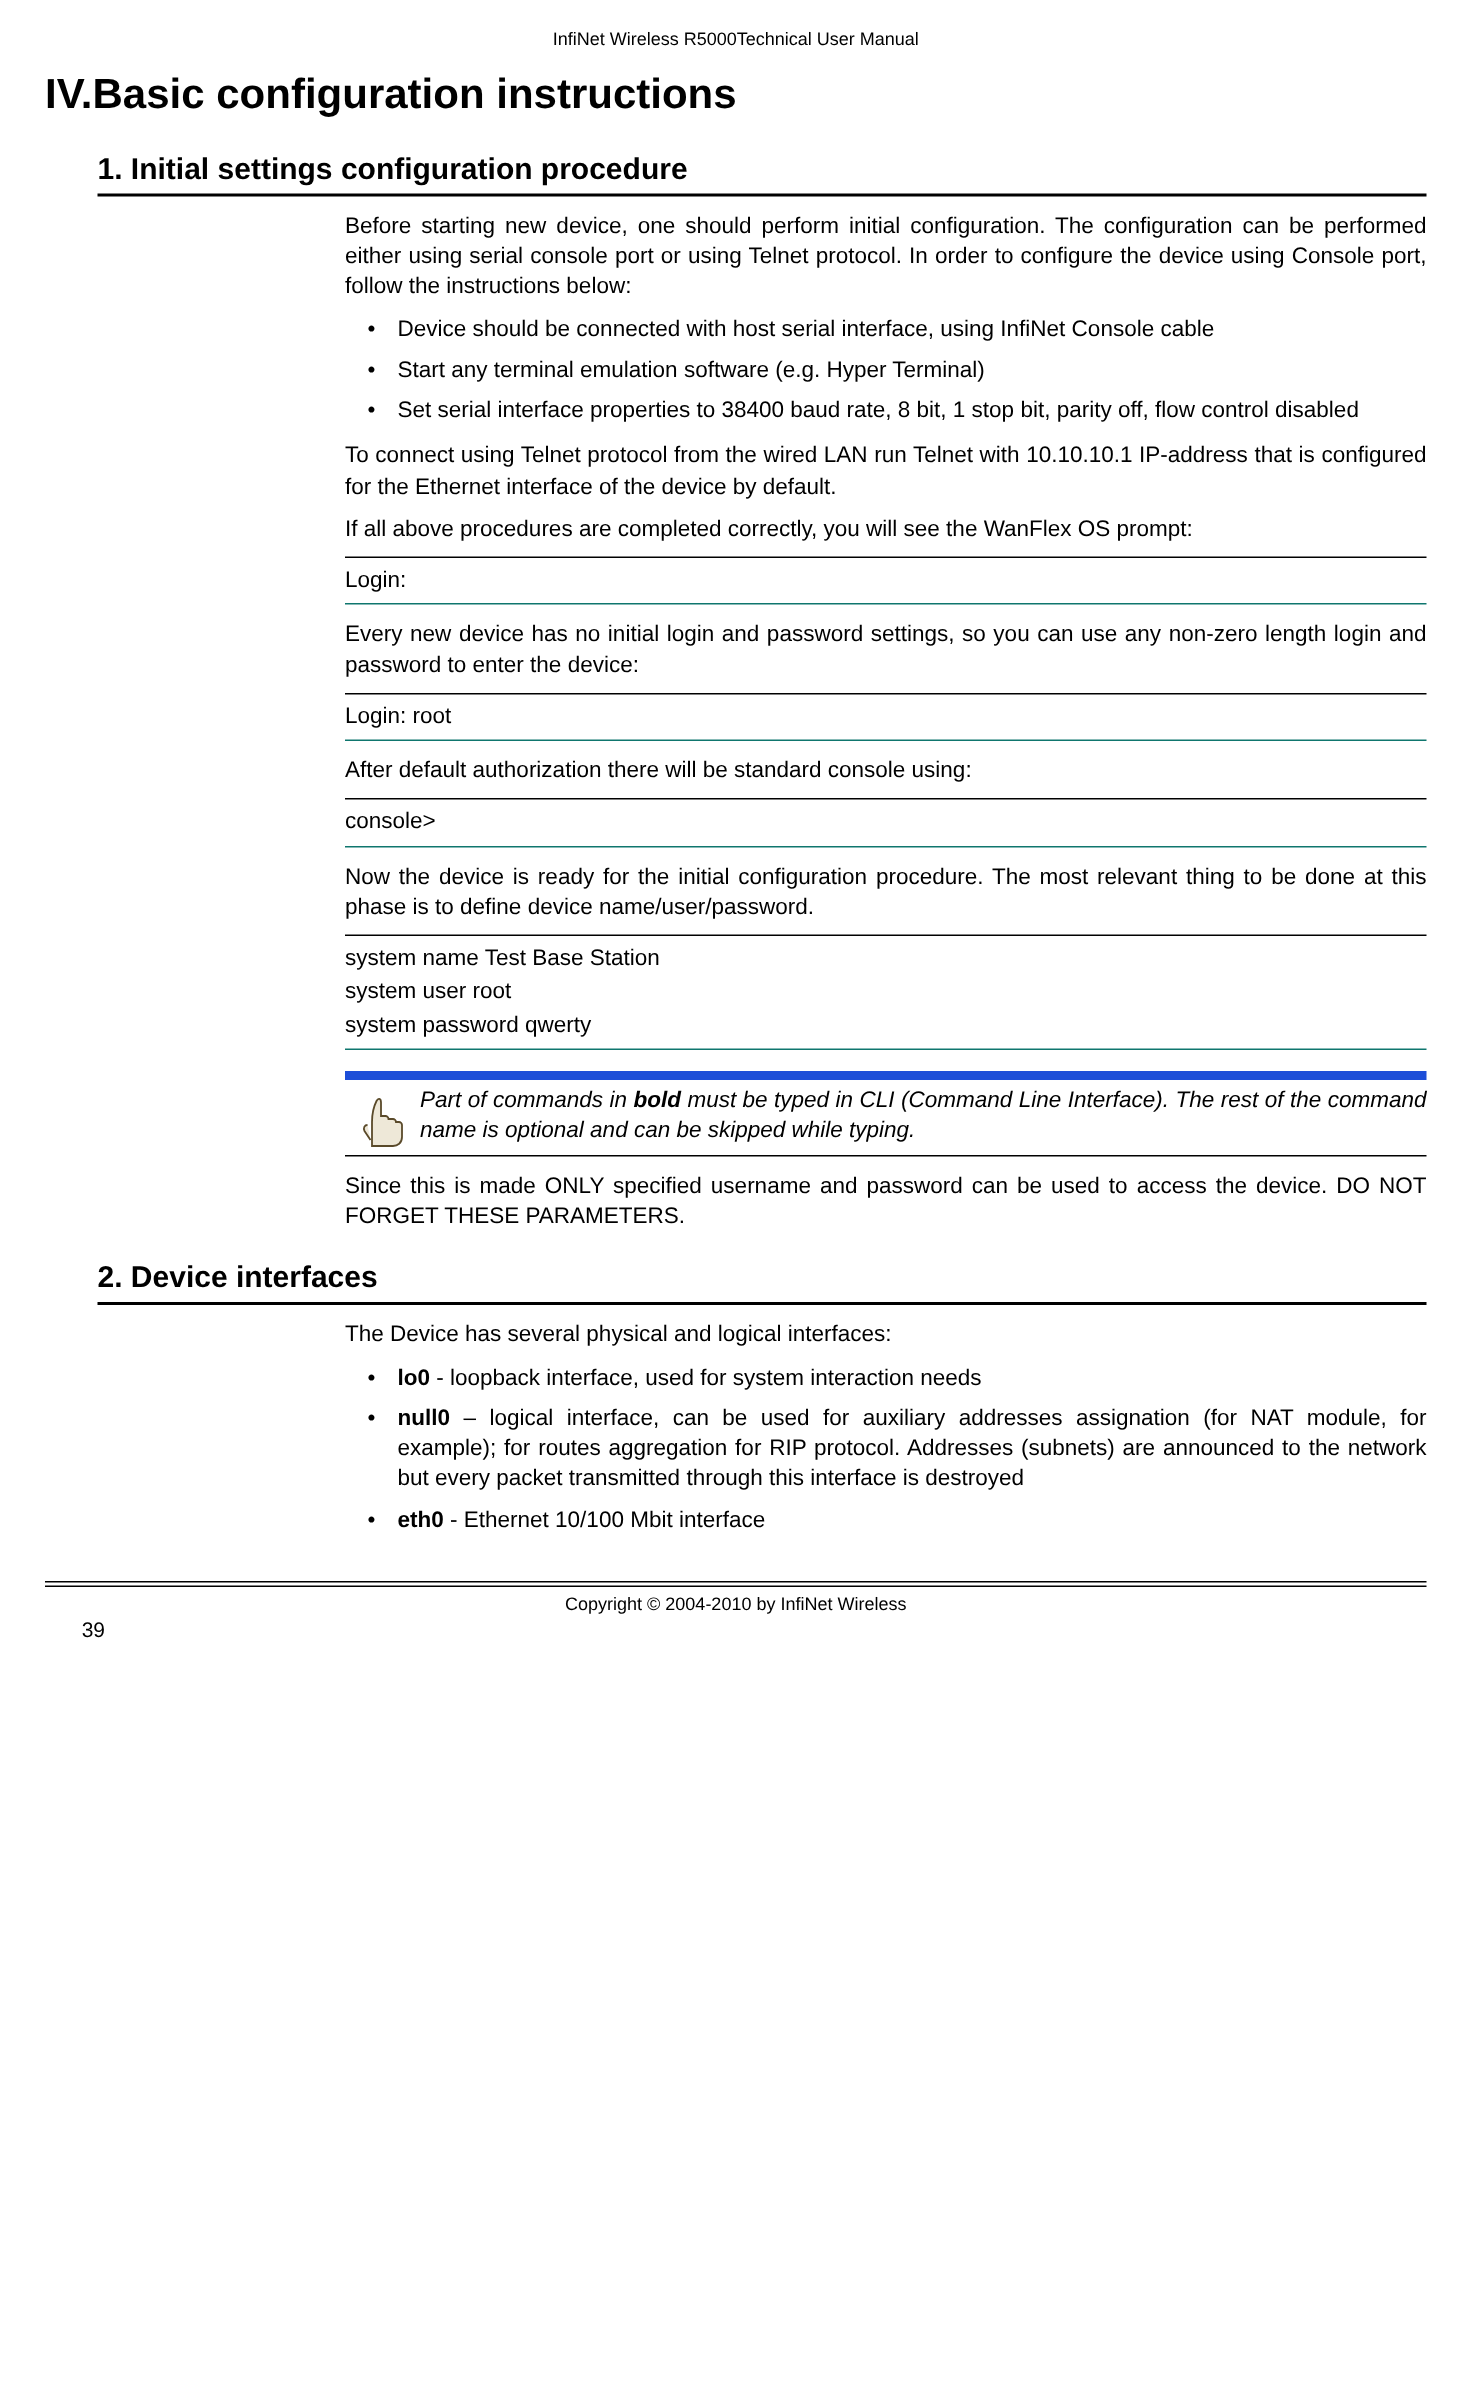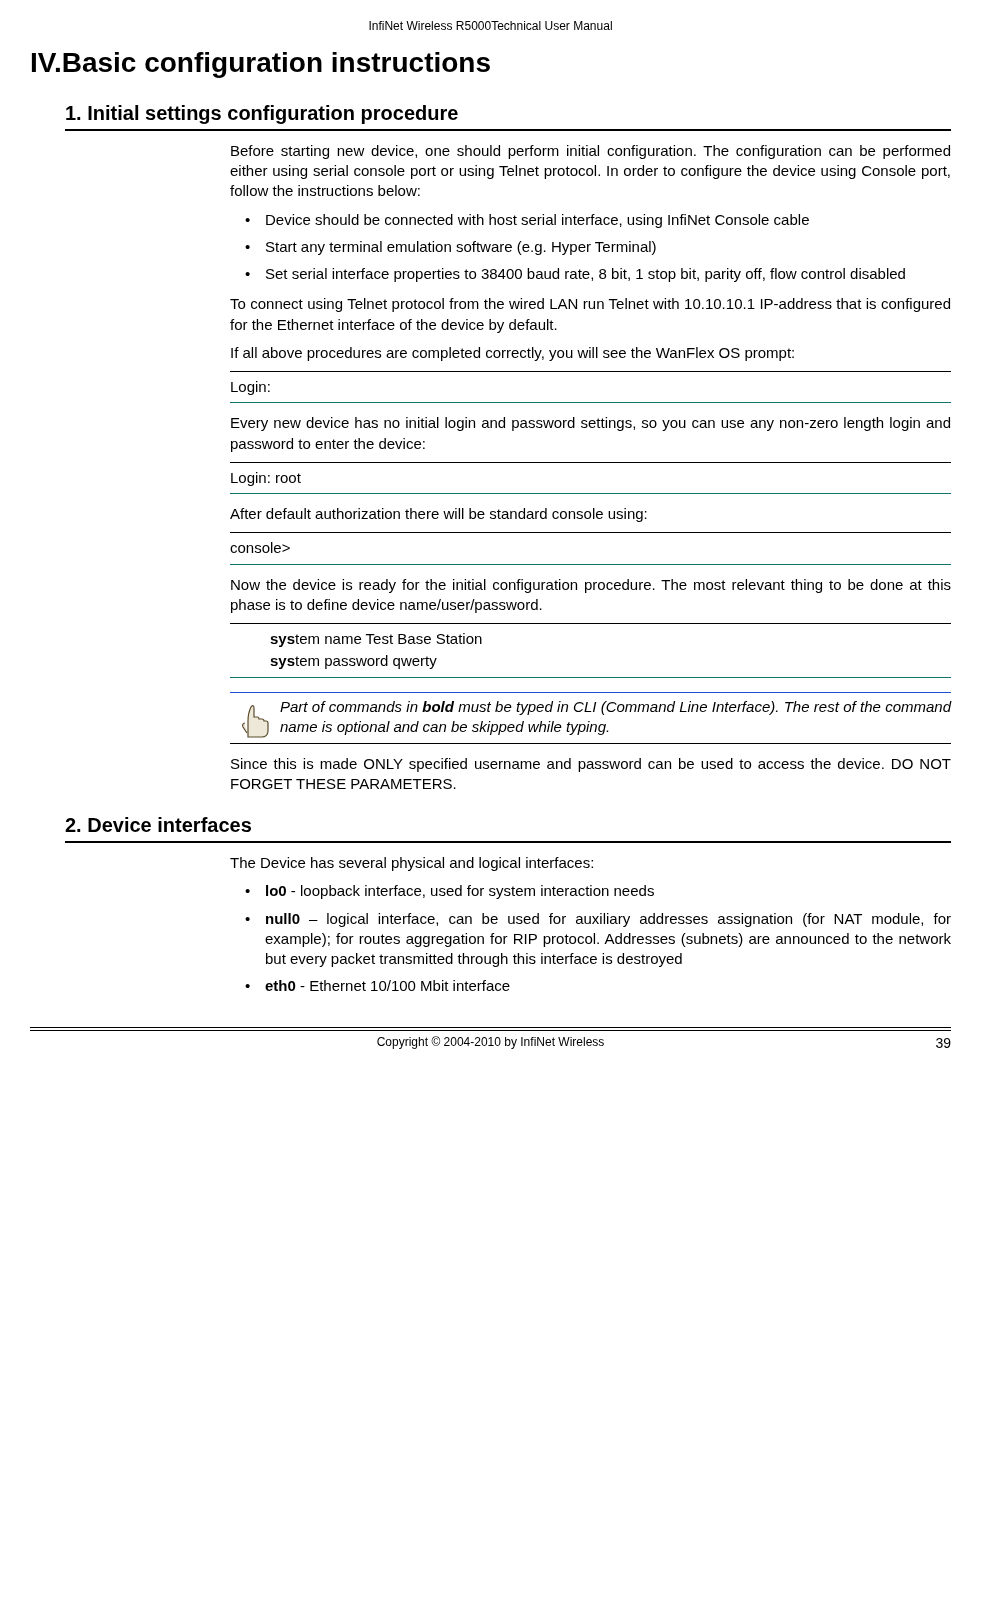--- a/index.html
+++ b/index.html
@@ -57,25 +57,25 @@
 }
 .cmd-block {
   border-top: 1px solid #000;
   border-bottom: 1px solid #0f766e;
   padding: 3px 0;
   margin: 6px 0 10px 0;
   font-family: "Century Gothic", "Segoe UI", sans-serif;
   font-size: 15px;
 }
 .cmd-line { margin: 2px 0; }
-.bold-cmd { font-weight: bold; margin-left: 40px; }
+.bold-cmd { font-weight: normal; }
 .note-box {
   display: flex;
   align-items: flex-start;
-  border-top: 1px solid #1d4ed8;
+  border-top: 6px solid #1d4ed8;
   border-bottom: 1px solid #000;
   margin: 14px 0 10px 0;
   padding: 4px 0;
 }
 .note-icon {
   width: 50px;
   flex-shrink: 0;
   display: flex;
   align-items: center;
   justify-content: center;
@@ -92,20 +92,21 @@
   margin-top: 30px;
   border-top: 1px solid #000;
   padding-top: 2px;
 }
 .footer-inner {
   border-top: 1px solid #000;
   display: flex;
   justify-content: space-between;
   font-size: 12px;
   padding-top: 3px;
+  flex-direction: column;
 }
 .footer-copy { flex: 1; text-align: center; }
 .footer-page { width: 40px; text-align: right; font-size: 14px; }
 </style>
 </head>
 <body>
 
 <div class="header-row">
   <span>InfiNet Wireless R5000</span>
   <span>Technical User Manual</span>
@@ -131,20 +132,21 @@
   <div class="cmd-block">
     <div class="cmd-line">Login: root</div>
   </div>
   <p class="para">After default authorization there will be standard console using:</p>
   <div class="cmd-block">
     <div class="cmd-line"> console&gt;</div>
   </div>
   <p class="para">Now the device is ready for the initial configuration procedure. The most relevant thing to be done at this phase is to define device name/user/password.</p>
   <div class="cmd-block">
     <div class="cmd-line"><span class="bold-cmd">sys</span><span>tem name Test Base Station</span></div>
+    <div class="cmd-line"><span class="bold-cmd">sys</span><span>tem user root</span></div>
     <div class="cmd-line"><span class="bold-cmd">sys</span><span>tem password qwerty</span></div>
   </div>
 
   <div class="note-box">
     <div class="note-icon">
       <svg width="34" height="36" viewBox="0 0 34 36">
         <path d="M10 34 L10 18 C10 10 12 6 13 4 C14 2 16 2 16 5 L16 14 L19 14 C20 14 21 15 21 16 L24 16 C25 16 26 17 26 18 L28 18 C29 18 30 19 30 20 L30 28 C30 32 27 34 24 34 Z" fill="#EEE8D8" stroke="#5A4A2A" stroke-width="1.2"></path>
         <path d="M7 20 C5 20 4 22 5 24 L9 30" fill="#EEE8D8" stroke="#5A4A2A" stroke-width="1.2"></path>
       </svg>
     </div>

